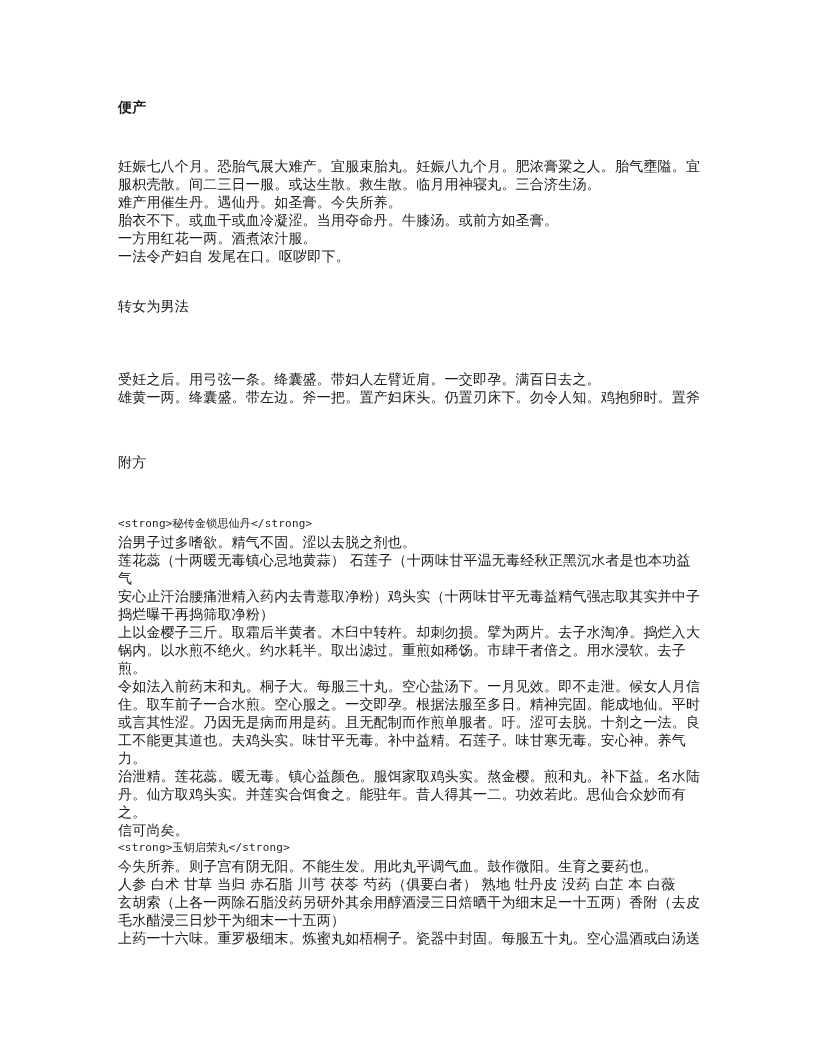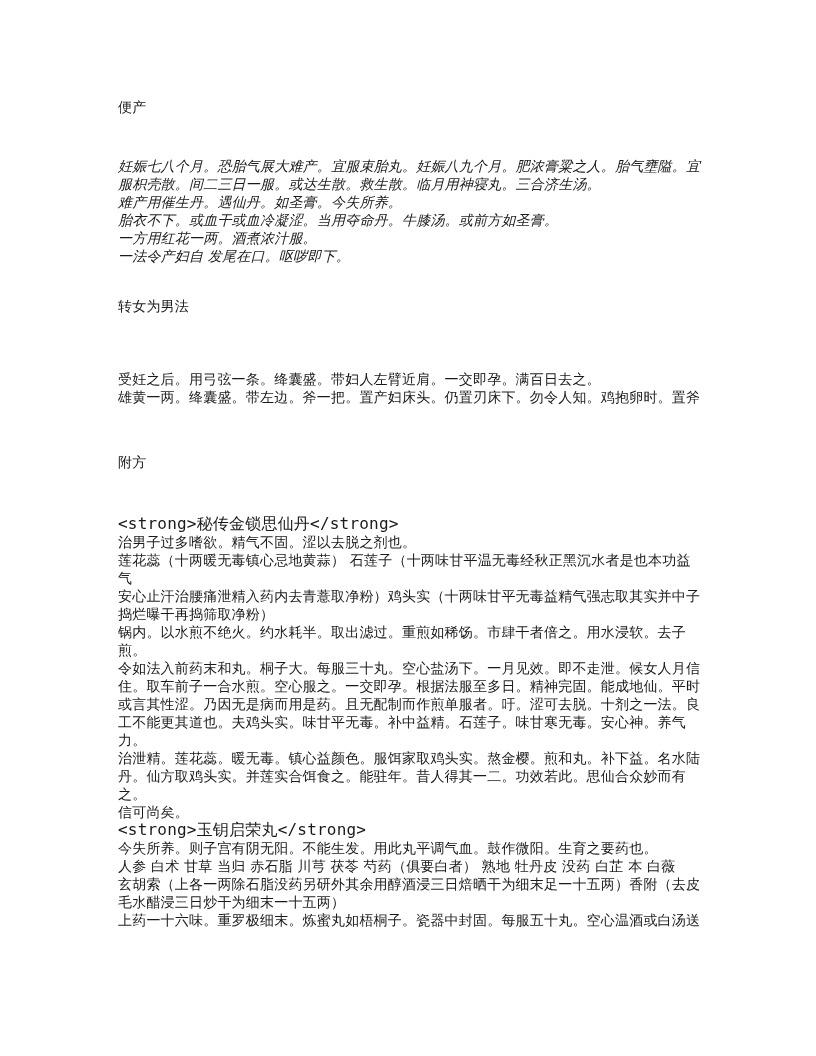--- a/index.html
+++ b/index.html
@@ -3,32 +3,32 @@
 <meta charset="utf-8">
 <style>
   html, body { margin:0; padding:0; background:#ffffff; }
   body { width:816px; height:1056px; position:relative; overflow:hidden;
          font-family:"DejaVu Serif","Liberation Serif",serif; color:#1a1a1a; }
   .page { position:absolute; left:118px; top:0; width:585px; }
   .block { position:absolute; left:0; width:585px; font-size:14px; line-height:18px;
            letter-spacing:0.2px; word-break:break-all; }
   .line { display:block; white-space:pre-wrap; }
   .heading { font-size:14px; }
-  .tag { font-family:"DejaVu Sans Mono","Liberation Mono",monospace; font-size:16px; }
+  .tag { font-family:"DejaVu Sans Mono","Liberation Mono",monospace; font-size:11px; }
 </style>
 </head>
 <body>
 
 <div class="page">
 
-  <div class="block heading" style="top:98px;">
+  <div class="block heading" style="top:98px;font-weight:bold;">
     <span class="line">便产</span>
   </div>
 
-  <div class="block" style="top:157px;font-style:italic;">
+  <div class="block" style="top:157px;">
     <span class="line">妊娠七八个月。恐胎气展大难产。宜服束胎丸。妊娠八九个月。肥浓膏粱之人。胎气壅隘。宜</span>
     <span class="line">服枳壳散。间二三日一服。或达生散。救生散。临月用神寝丸。三合济生汤。</span>
     <span class="line">难产用催生丹。遇仙丹。如圣膏。今失所养。</span>
     <span class="line">胎衣不下。或血干或血冷凝涩。当用夺命丹。牛膝汤。或前方如圣膏。</span>
     <span class="line">一方用红花一两。酒煮浓汁服。</span>
     <span class="line">一法令产妇自 发尾在口。呕哕即下。</span>
   </div>
 
   <div class="block heading" style="top:297px;">
     <span class="line">转女为男法</span>
@@ -42,20 +42,21 @@
   <div class="block heading" style="top:453px;">
     <span class="line">附方</span>
   </div>
 
   <div class="block" style="top:515px;">
     <span class="line tag">&lt;strong&gt;秘传金锁思仙丹&lt;/strong&gt;</span>
     <span class="line">治男子过多嗜欲。精气不固。涩以去脱之剂也。</span>
     <span class="line">莲花蕊（十两暖无毒镇心忌地黄蒜） 石莲子（十两味甘平温无毒经秋正黑沉水者是也本功益气</span>
     <span class="line">安心止汗治腰痛泄精入药内去青薏取净粉）鸡头实（十两味甘平无毒益精气强志取其实并中子</span>
     <span class="line">捣烂曝干再捣筛取净粉）</span>
+    <span class="line">上以金樱子三斤。取霜后半黄者。木臼中转杵。却刺勿损。擘为两片。去子水淘净。捣烂入大</span>
     <span class="line">锅内。以水煎不绝火。约水耗半。取出滤过。重煎如稀饧。市肆干者倍之。用水浸软。去子煎。</span>
     <span class="line">令如法入前药末和丸。桐子大。每服三十丸。空心盐汤下。一月见效。即不走泄。候女人月信</span>
     <span class="line">住。取车前子一合水煎。空心服之。一交即孕。根据法服至多日。精神完固。能成地仙。平时</span>
     <span class="line">或言其性涩。乃因无是病而用是药。且无配制而作煎单服者。吁。涩可去脱。十剂之一法。良</span>
     <span class="line">工不能更其道也。夫鸡头实。味甘平无毒。补中益精。石莲子。味甘寒无毒。安心神。养气力。</span>
     <span class="line">治泄精。莲花蕊。暖无毒。镇心益颜色。服饵家取鸡头实。熬金樱。煎和丸。补下益。名水陆</span>
     <span class="line">丹。仙方取鸡头实。并莲实合饵食之。能驻年。昔人得其一二。功效若此。思仙合众妙而有之。</span>
     <span class="line">信可尚矣。</span>
     <span class="line tag">&lt;strong&gt;玉钥启荣丸&lt;/strong&gt;</span>
     <span class="line">今失所养。则子宫有阴无阳。不能生发。用此丸平调气血。鼓作微阳。生育之要药也。</span>

